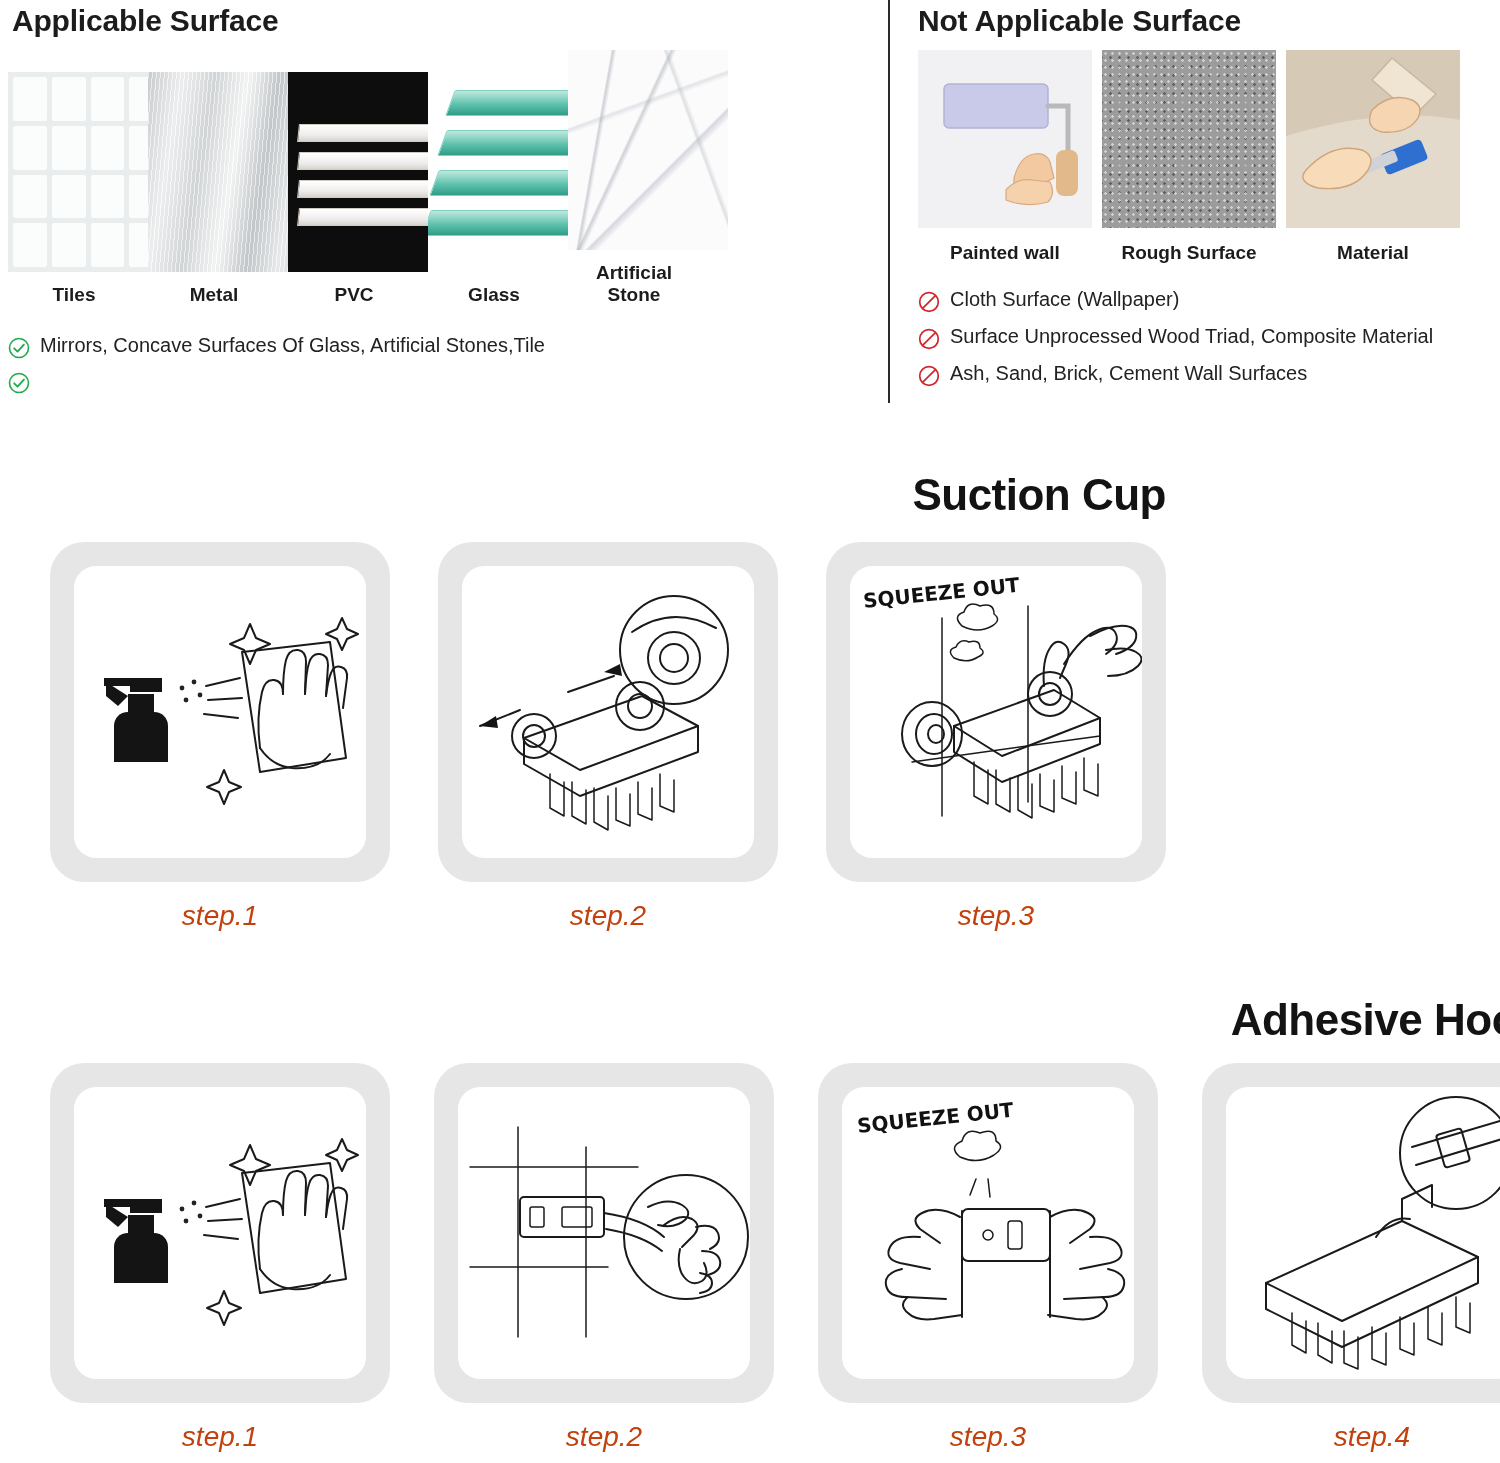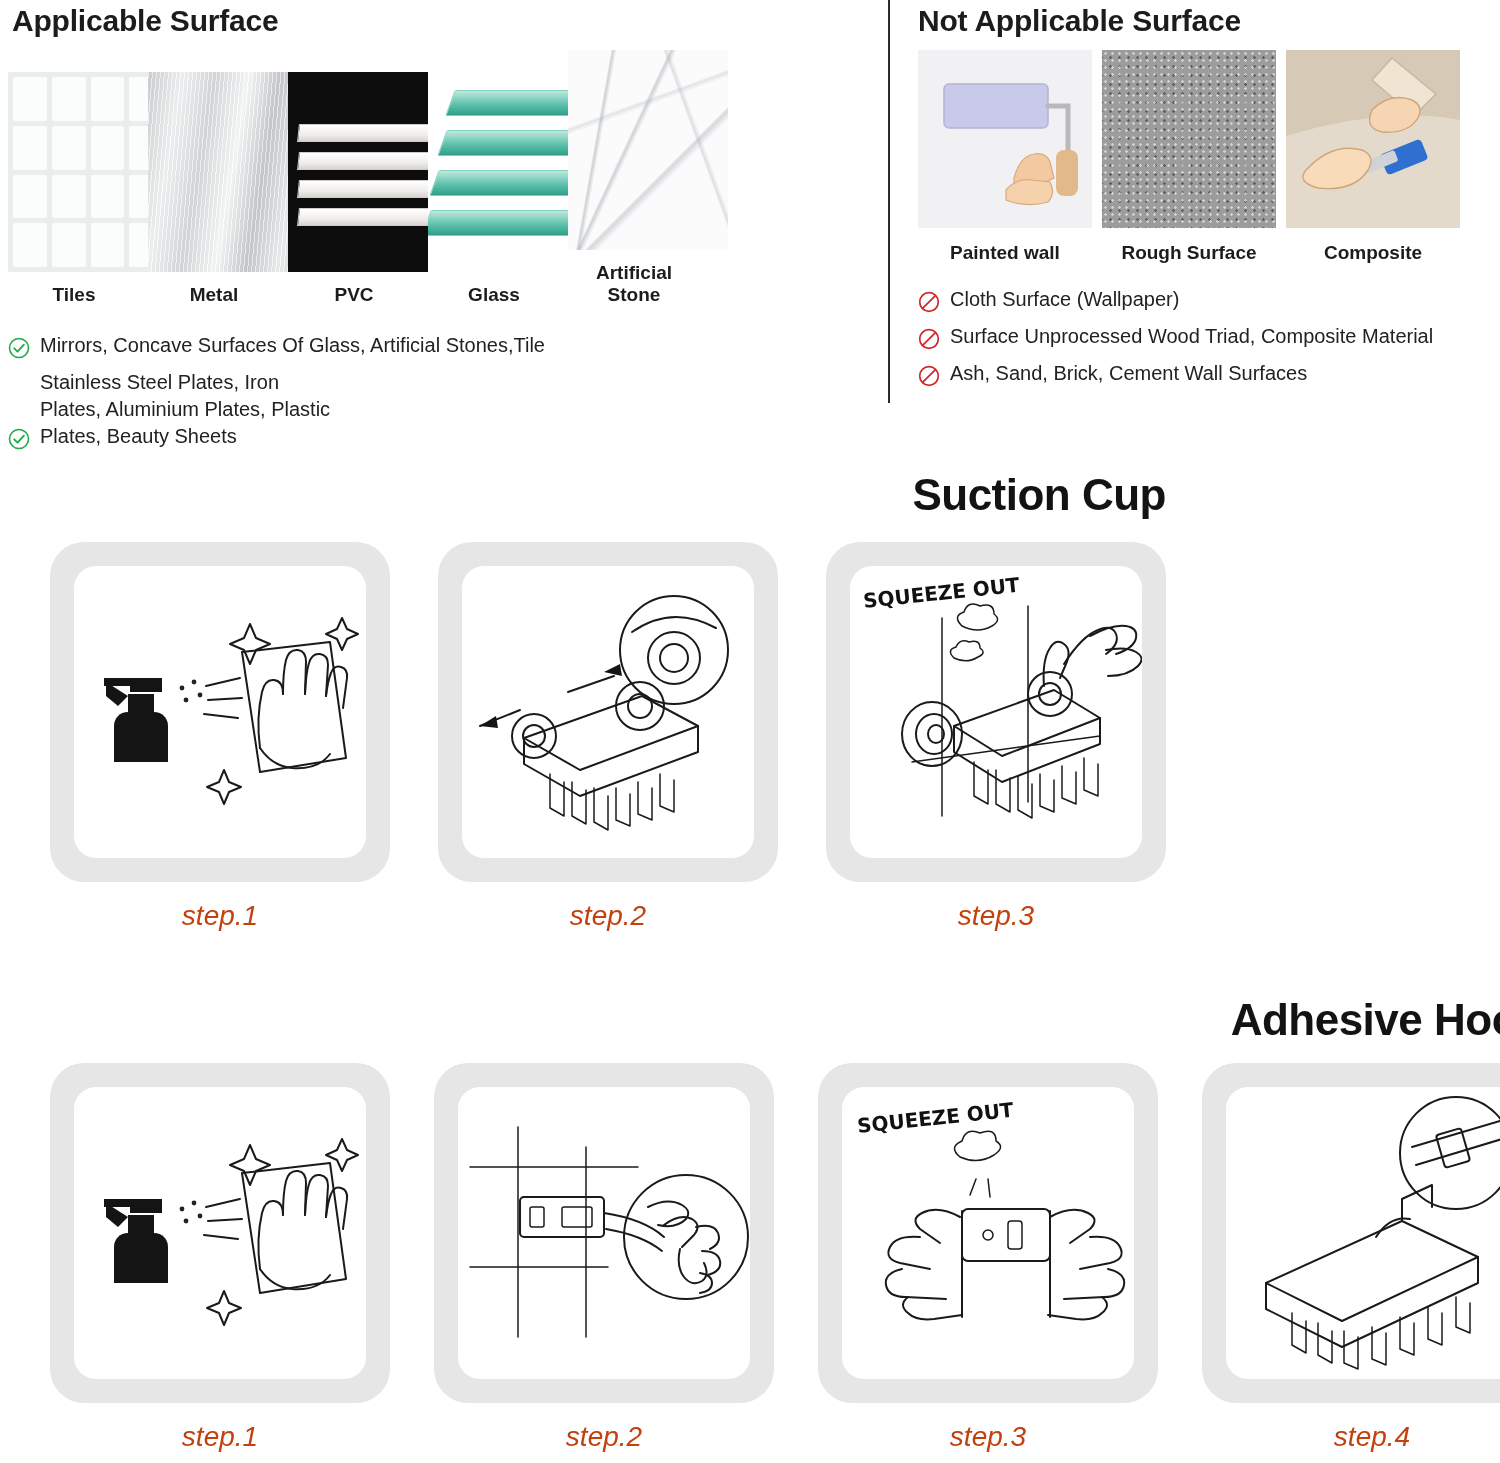--- a/index.html
+++ b/index.html
@@ -280,23 +280,20 @@
           </span>
           <span class="txt">Mirrors, Concave Surfaces Of Glass, Artificial Stones,Tile</span>
         </div>
         <div class="bullet">
           <span class="ico">
             <svg width="22" height="22" viewBox="0 0 22 22">
               <circle cx="11" cy="11" r="9.5" fill="none" stroke="#1faa4b" stroke-width="1.6"></circle>
               <path d="M6.2 11.3 L9.5 14.6 L15.9 7.6" fill="none" stroke="#1faa4b" stroke-width="1.8" stroke-linecap="round" stroke-linejoin="round"></path>
             </svg>
           </span>
-          <span class="txt" style="white-space: pre-line;">Stainless Steel Plates, Iron
-Plates, Aluminium Plates, Plastic
-Plates, Beauty Sheets</span>
         </div>
       </div>
     </div>
 
     <div class="col-right">
       <div class="sec-title" style="margin-left:8px;">Not Applicable Surface</div>
 
       <div class="swatch-row" style="gap:10px; margin-left:8px;">
 
         <div class="nswatch">
@@ -324,21 +321,21 @@
             <svg width="174" height="178" viewBox="0 0 174 178">
               <rect x="0" y="0" width="174" height="178" fill="#e4dacb"></rect>
               <path d="M0 0 L174 0 L174 70 Q100 56 0 86 Z" fill="#d6c9b6"></path>
               <path d="M106 8 L150 44 L128 66 L86 30 Z" fill="#f0e4d3" stroke="#c9b79f" stroke-width="1.5"></path>
               <path d="M86 60 q18 -18 40 -10 q12 6 6 18 q-10 16 -36 14 q-18 -4 -10 -22 z" fill="#f6d5b2" stroke="#cfa57c" stroke-width="1.4"></path>
               <rect x="96" y="96" width="44" height="22" rx="4" transform="rotate(-22 118 107)" fill="#2f6fd0"></rect>
               <rect x="66" y="108" width="46" height="12" rx="3" transform="rotate(-22 89 114)" fill="#cfd2d6"></rect>
               <path d="M20 120 q26 -28 56 -20 q14 6 6 20 q-14 22 -50 18 q-22 -6 -12 -18 z" fill="#f8dcba" stroke="#cfa57c" stroke-width="1.4"></path>
             </svg>
           </div>
-          <div class="cap">Composite</div>
+          <div class="cap">Material</div>
         </div>
       </div>
 
       <div class="bullets" style="margin-left:8px; margin-top:22px;">
         <div class="bullet">
           <span class="ico">
             <svg width="22" height="22" viewBox="0 0 22 22">
               <circle cx="11" cy="11" r="9.3" fill="none" stroke="#d0252b" stroke-width="1.7"></circle>
               <line x1="4.6" y1="17.4" x2="17.4" y2="4.6" stroke="#d0252b" stroke-width="1.7"></line>
             </svg>

